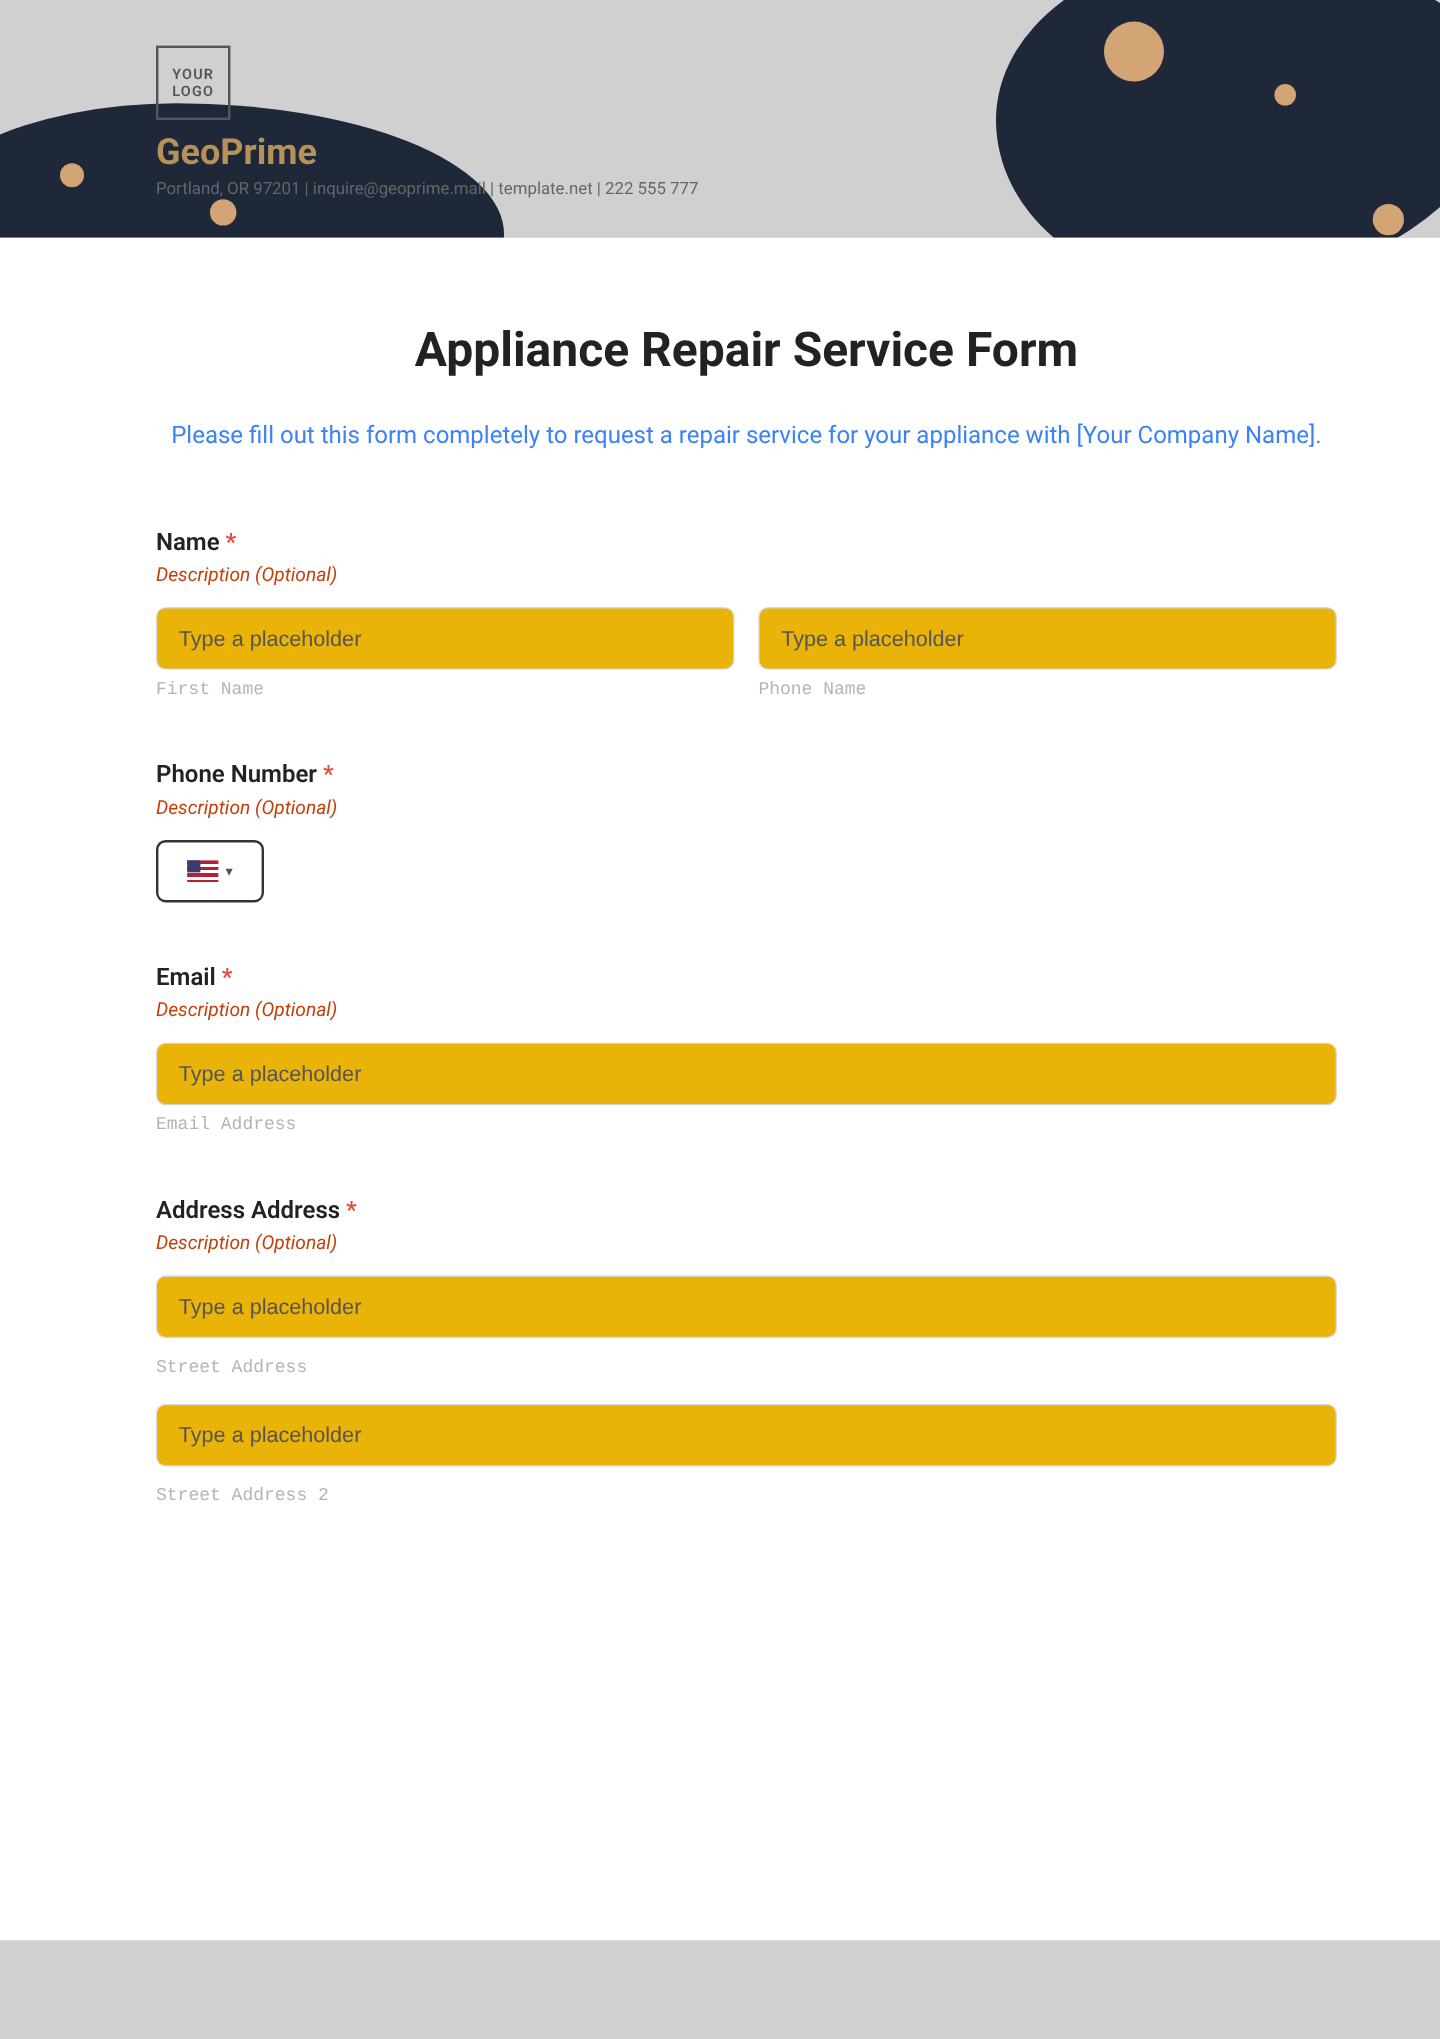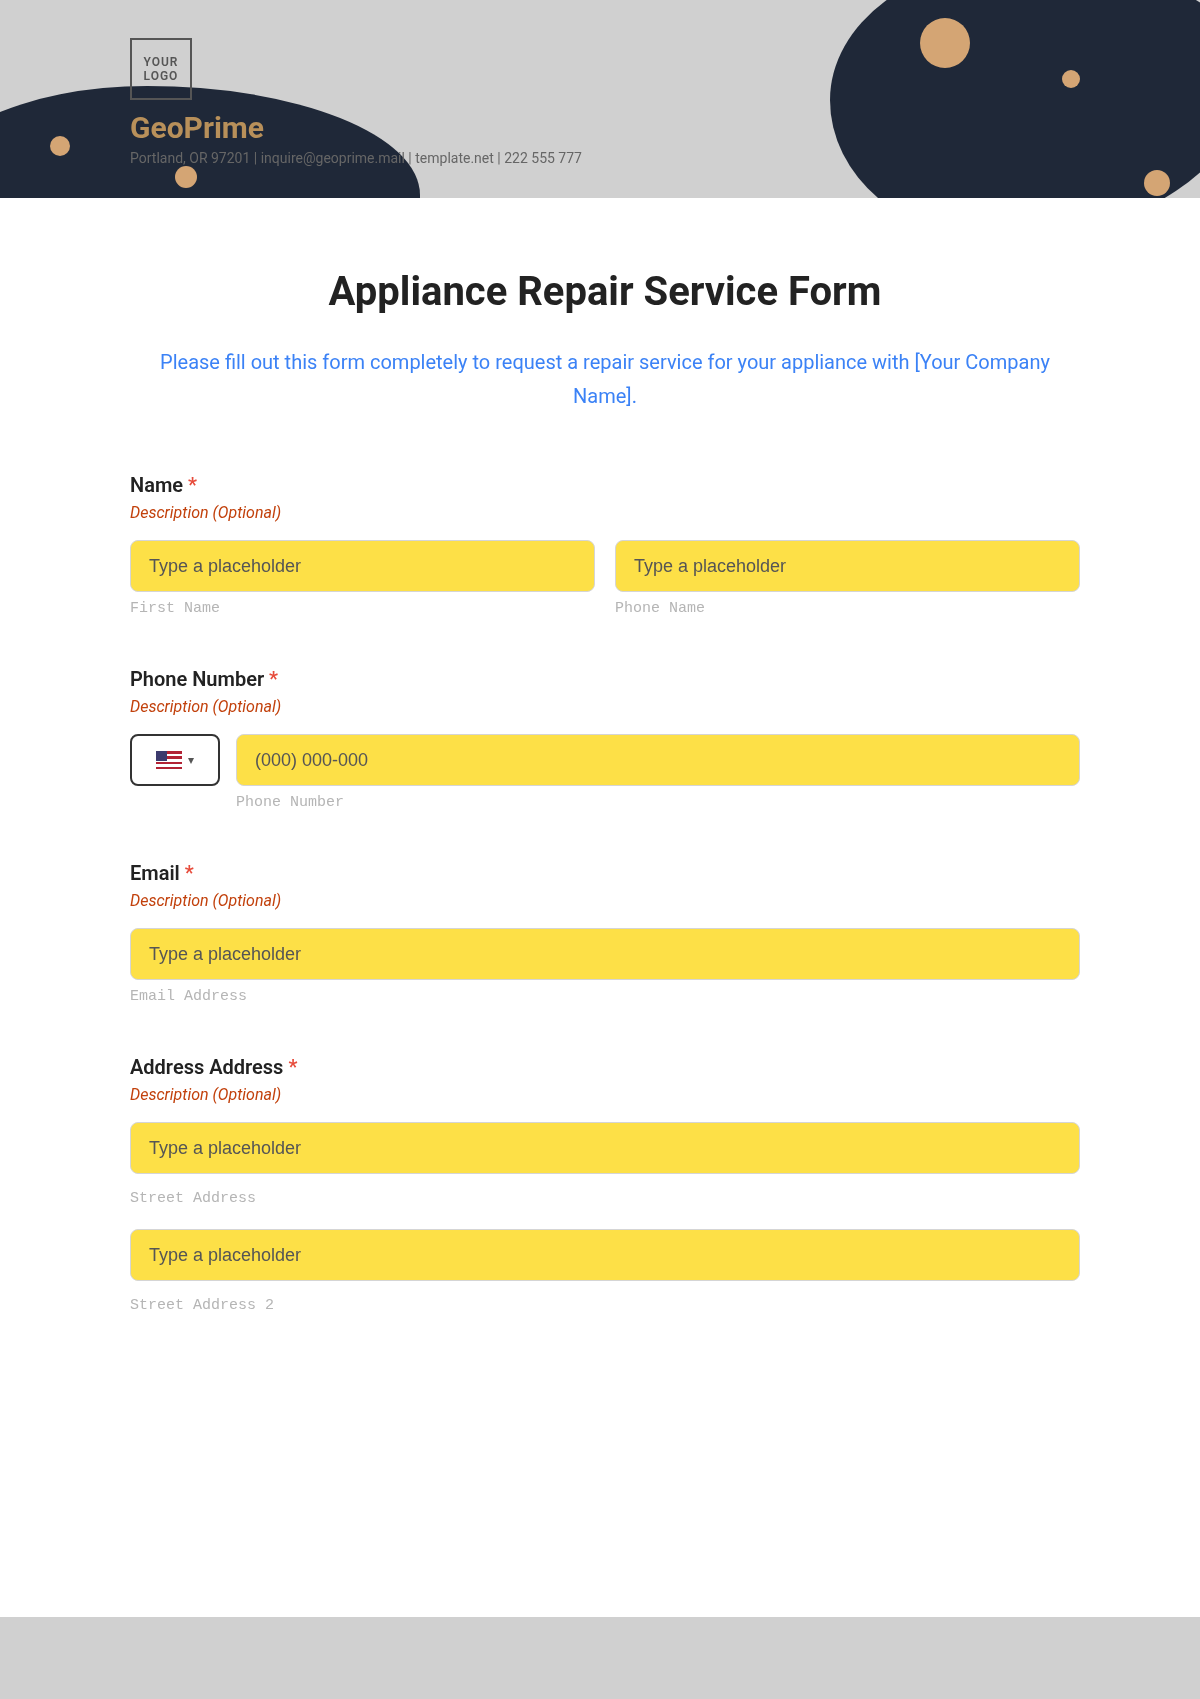--- a/index.html
+++ b/index.html
@@ -106,21 +106,21 @@
   bottom: 10px;
   left: 175px;
   width: 22px;
   height: 22px;
   background: #d4a574;
   border-radius: 50%;
 }
 .form-card {
   background: #fff;
   margin: 0 auto;
-  padding: 70px 120px 40px 130px;
+  padding: 70px 86px 40px 130px;
   min-height: 1419px;
 }
 .form-title {
   text-align: center;
   font-size: 40px;
   font-weight: 700;
   color: #222;
   margin-bottom: 30px;
 }
 .form-subtitle {
@@ -158,21 +158,21 @@
 }
 .col { flex: 1; }
 .text-input {
   width: 100%;
   height: 52px;
   border: 1px solid #d5d5d5;
   border-radius: 8px;
   padding: 0 18px;
   font-size: 18px;
   color: #333;
-  background: #fde047;
+  background: #eab308;
 }
 .text-input::placeholder { color: #555; }
 .sublabel {
   font-size: 15px;
   color: #b5b5b5;
   margin-top: 8px;
   font-family: Liberation Mono, monospace;
 }
 .phone-row {
   display: flex;
@@ -255,24 +255,20 @@
     <div class="field-label">
       <span>Phone Number</span>
       <span class="required-star">*</span>
     </div>
     <div class="field-desc">Description (Optional)</div>
     <div class="phone-row">
       <div class="country-picker">
         <span class="flag"></span>
         <span class="chevron">▾</span>
       </div>
-      <div class="phone-col">
-        <input class="text-input" placeholder="(000) 000-000" style="">
-        <div class="sublabel">Phone Number</div>
-      </div>
     </div>
   </div>
 
   <div class="field-block">
     <div class="field-label">
       <span>Email</span>
       <span class="required-star">*</span>
     </div>
     <div class="field-desc">Description (Optional)</div>
     <input class="text-input" placeholder="Type a placeholder" style="">

